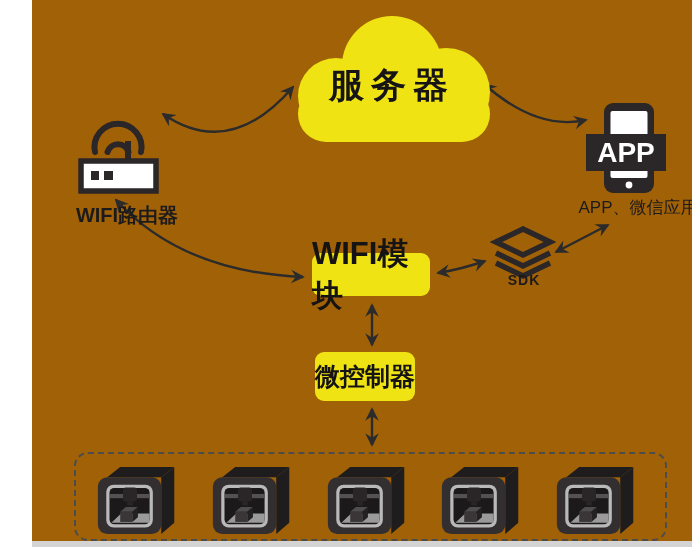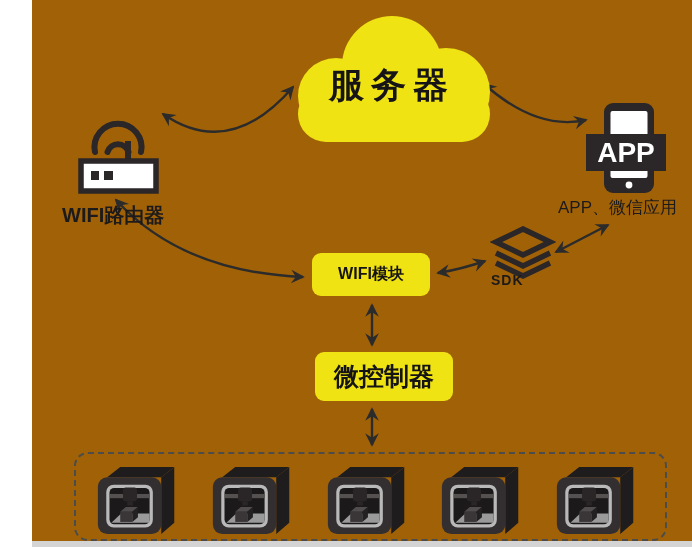--- a/index.html
+++ b/index.html
@@ -4,36 +4,36 @@
 <style>
   html,body{margin:0;padding:0;background:#ffffff;}
   .stage{
     position:relative;width:692px;height:547px;overflow:hidden;
     background:#a16207;
     font-family:"Liberation Sans","DejaVu Sans",sans-serif;
     margin-left:32px;
   }
   .abs{position:absolute;}
   .node-label{
-    color:#1d1a1b;font-weight:700;text-align:left;white-space:nowrap;
+    color:#1d1a1b;font-weight:700;text-align:center;white-space:nowrap;
   }
   .yellow-box{
     position:absolute;background:#efe313;border-radius:9px;
     display:flex;align-items:center;justify-content:center;
     color:#151313;font-weight:700;
   }
   .cloud-label{
     position:absolute;left:252px;top:62px;width:216px;text-align:center;
     font-size:35px;font-weight:800;letter-spacing:7px;color:#171415;
   }
   .router-label{position:absolute;left:30px;top:202px;width:130px;font-size:20px;}
   .app-label{position:absolute;left:526px;top:196px;width:160px;font-size:17px;font-weight:400;}
   .sdk-label{position:absolute;left:459px;top:272px;width:66px;font-size:14px;font-weight:800;letter-spacing:1px;}
-  .wifi-module{left:280px;top:253px;width:118px;height:43px;font-size:16px;}
-  .mcu{left:283px;top:352px;width:138px;height:49px;font-size:25px;}
+  .wifi-module{left:280px;top:253px;width:118px;height:43px;font-size:31px;}
+  .mcu{left:283px;top:352px;width:100px;height:49px;font-size:25px;}
   .printer-farm{
     position:absolute;left:42px;top:452px;width:593px;height:89px;
     border:2px dashed #4c4c4c;border-radius:14px;box-sizing:border-box;
     display:flex;justify-content:space-between;align-items:flex-start;
     padding:11px 28px 0 20px;
   }
   .bottom-strip{position:absolute;left:0;bottom:0;width:692px;height:6px;background:#d4d4d4;}
   svg{display:block;}
 </style>
 </head>

